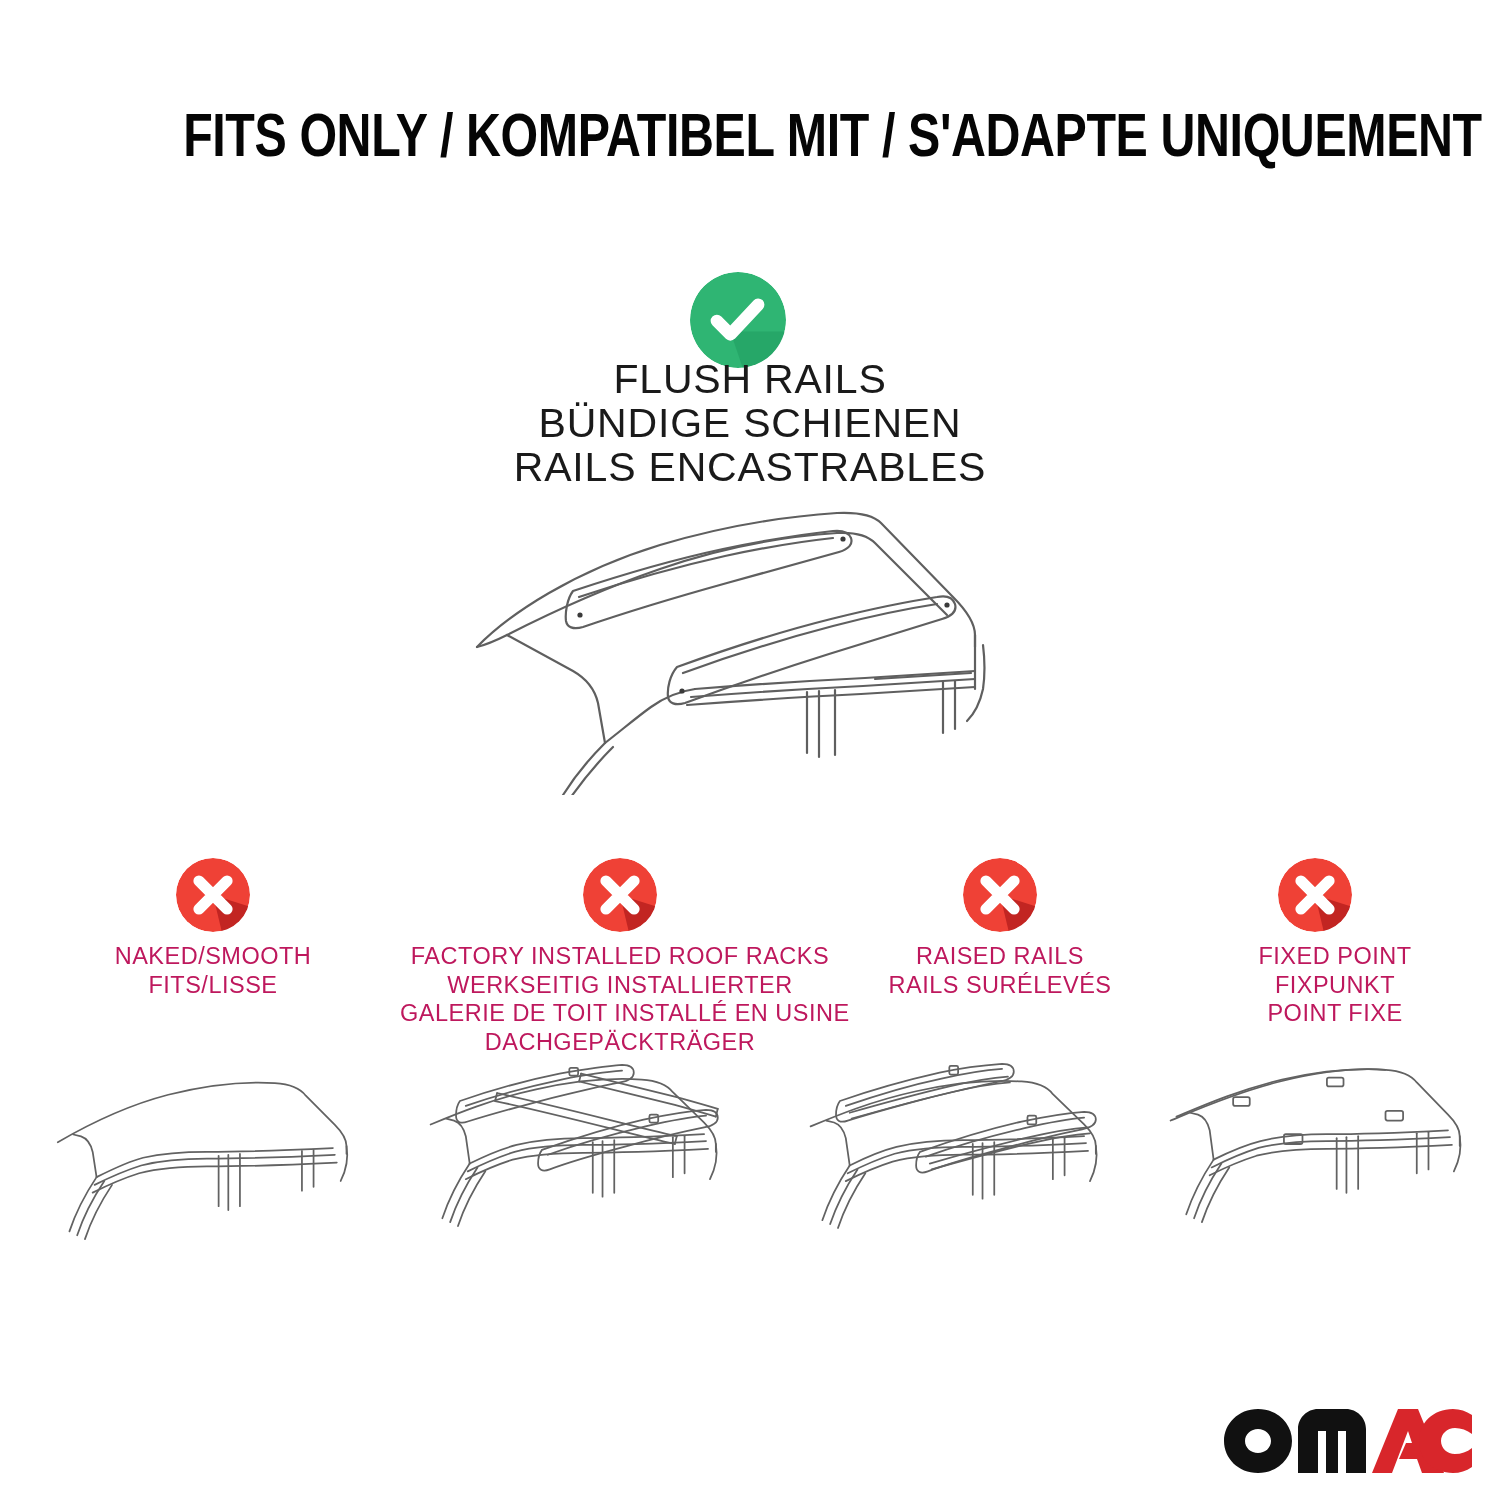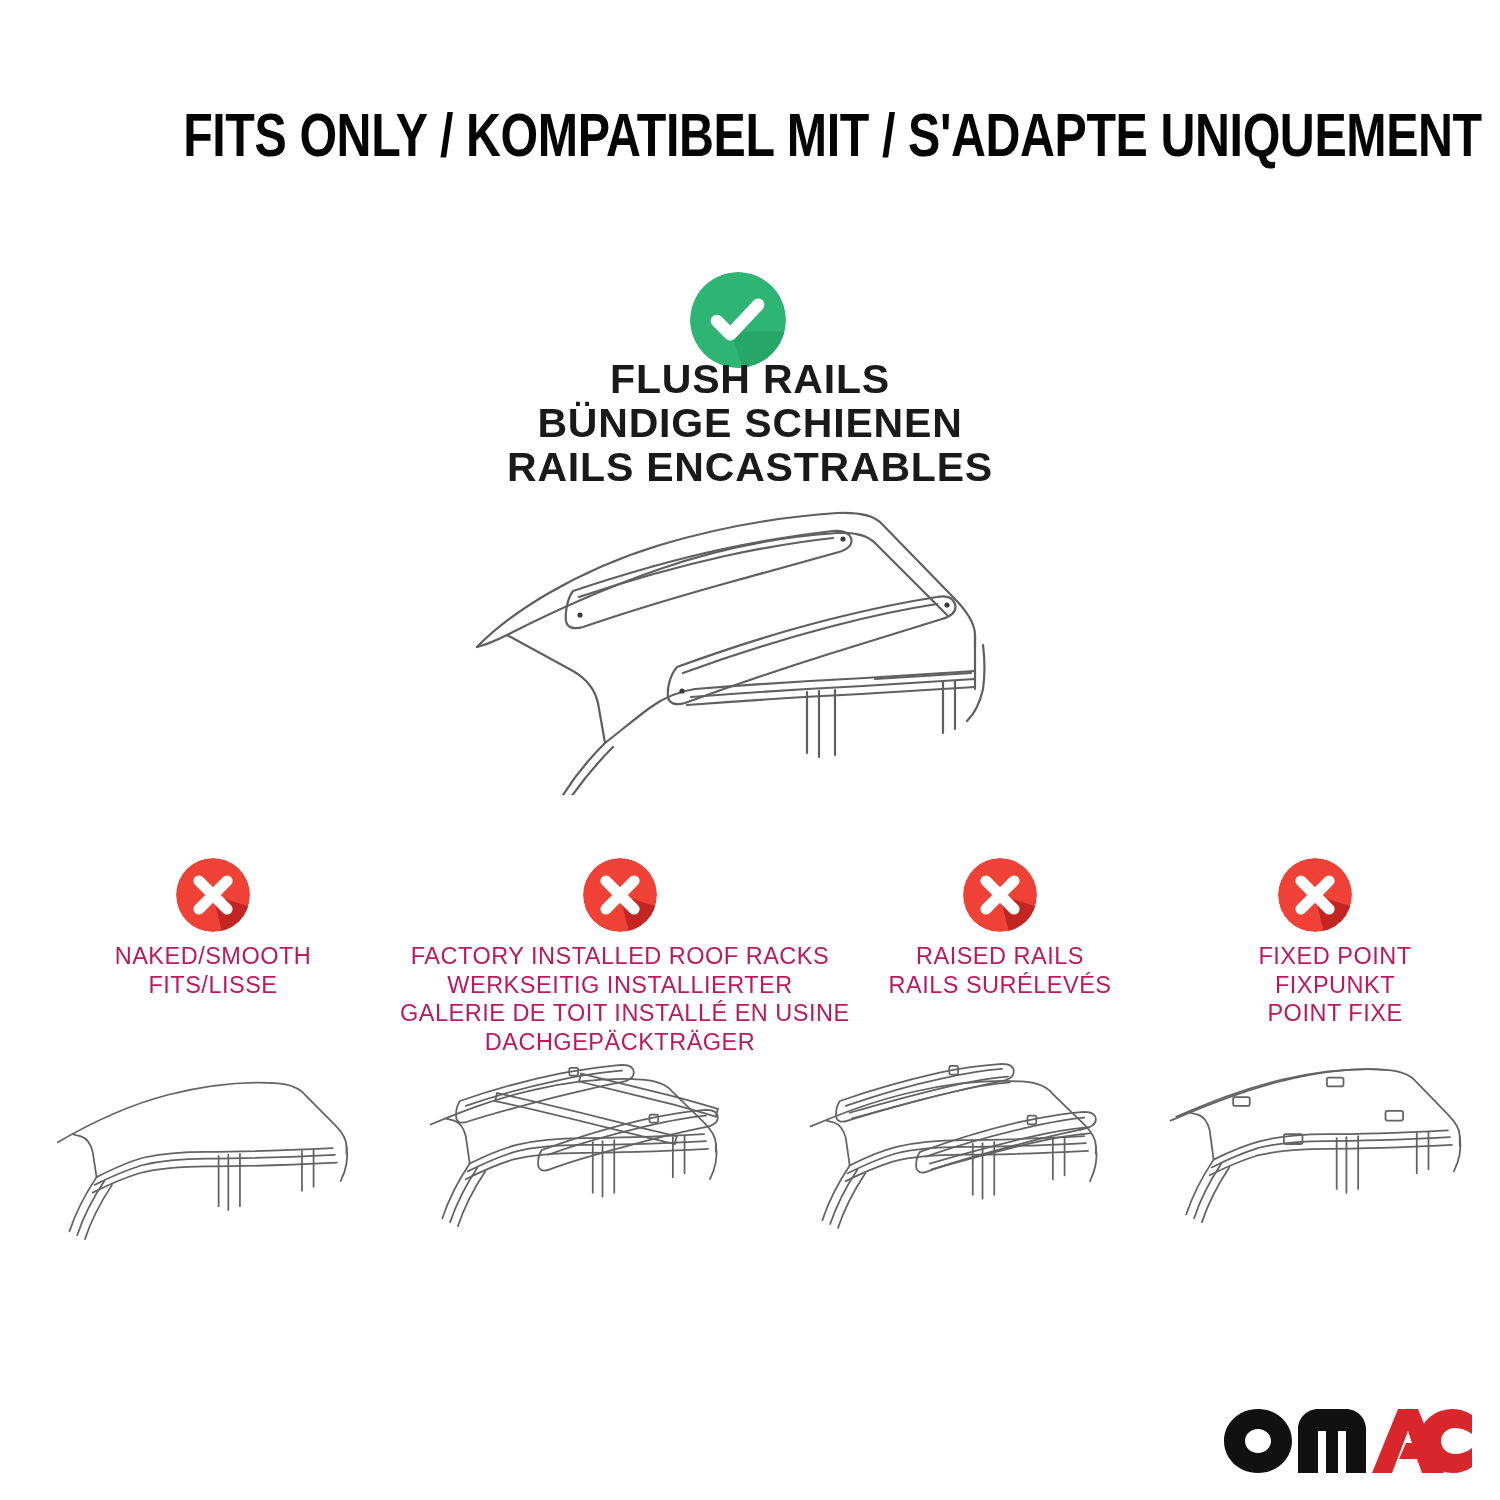--- a/index.html
+++ b/index.html
@@ -59,21 +59,21 @@
   .x-badge.c4 { left: 1278px; }
 
   
   .center-heading {
     position: absolute;
     left: 250px;
     top: 358px;
     width: 1000px;
     text-align: center;
     font-size: 41px;
-    font-weight: 700;
+    font-weight: 400;
     line-height: 1.07;
     letter-spacing: 0.8px;
     color: #1a1a1a;
   }
   .center-heading div { white-space: nowrap; }
 
   
   .main-illu {
     position: absolute;
     left: 455px;

